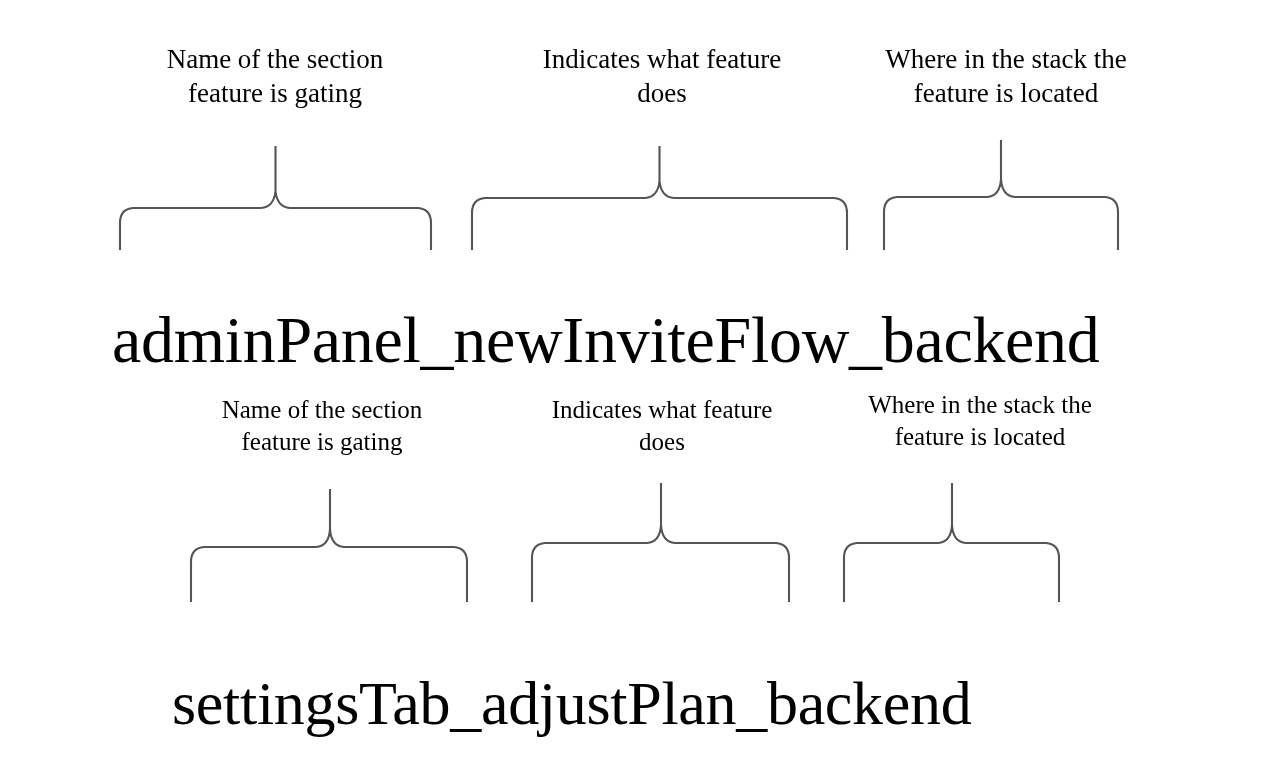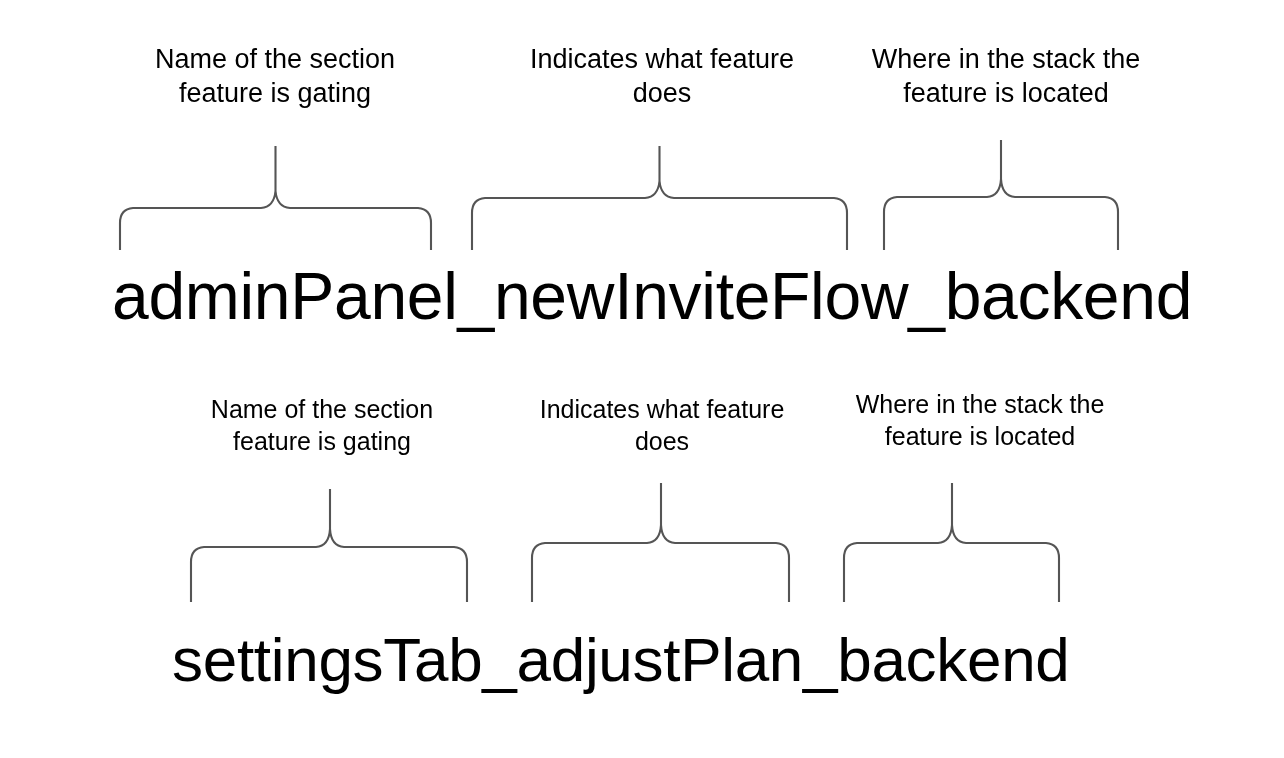--- a/index.html
+++ b/index.html
@@ -12,20 +12,21 @@
     height: 758px;
     font-family: "Liberation Sans", sans-serif;
     color: #000000;
     overflow: hidden;
     position: relative;
   }
   .stage {
     position: relative;
     width: 1284px;
     height: 728px;
+    font-family: Liberation Serif, serif;
   }
 
   
   .caption {
     position: absolute;
     text-align: center;
     line-height: 1.26;
     color: #000000;
     white-space: pre-line;
   }
@@ -49,20 +50,21 @@
     stroke-linecap: butt;
     vector-effect: non-scaling-stroke;
   }
 
   
   .token {
     position: absolute;
     white-space: nowrap;
     color: #000000;
     letter-spacing: -0.3px;
+    margin-top: 44px;
   }
   .token.r1 { font-size: 66px; left: 112px; top: 258px; }
   .token.r2 { font-size: 62px; left: 172px; top: 624px; }
 </style>
 </head>
 <body>
 
 <div class="stage">
 
   <div class="example-group">

